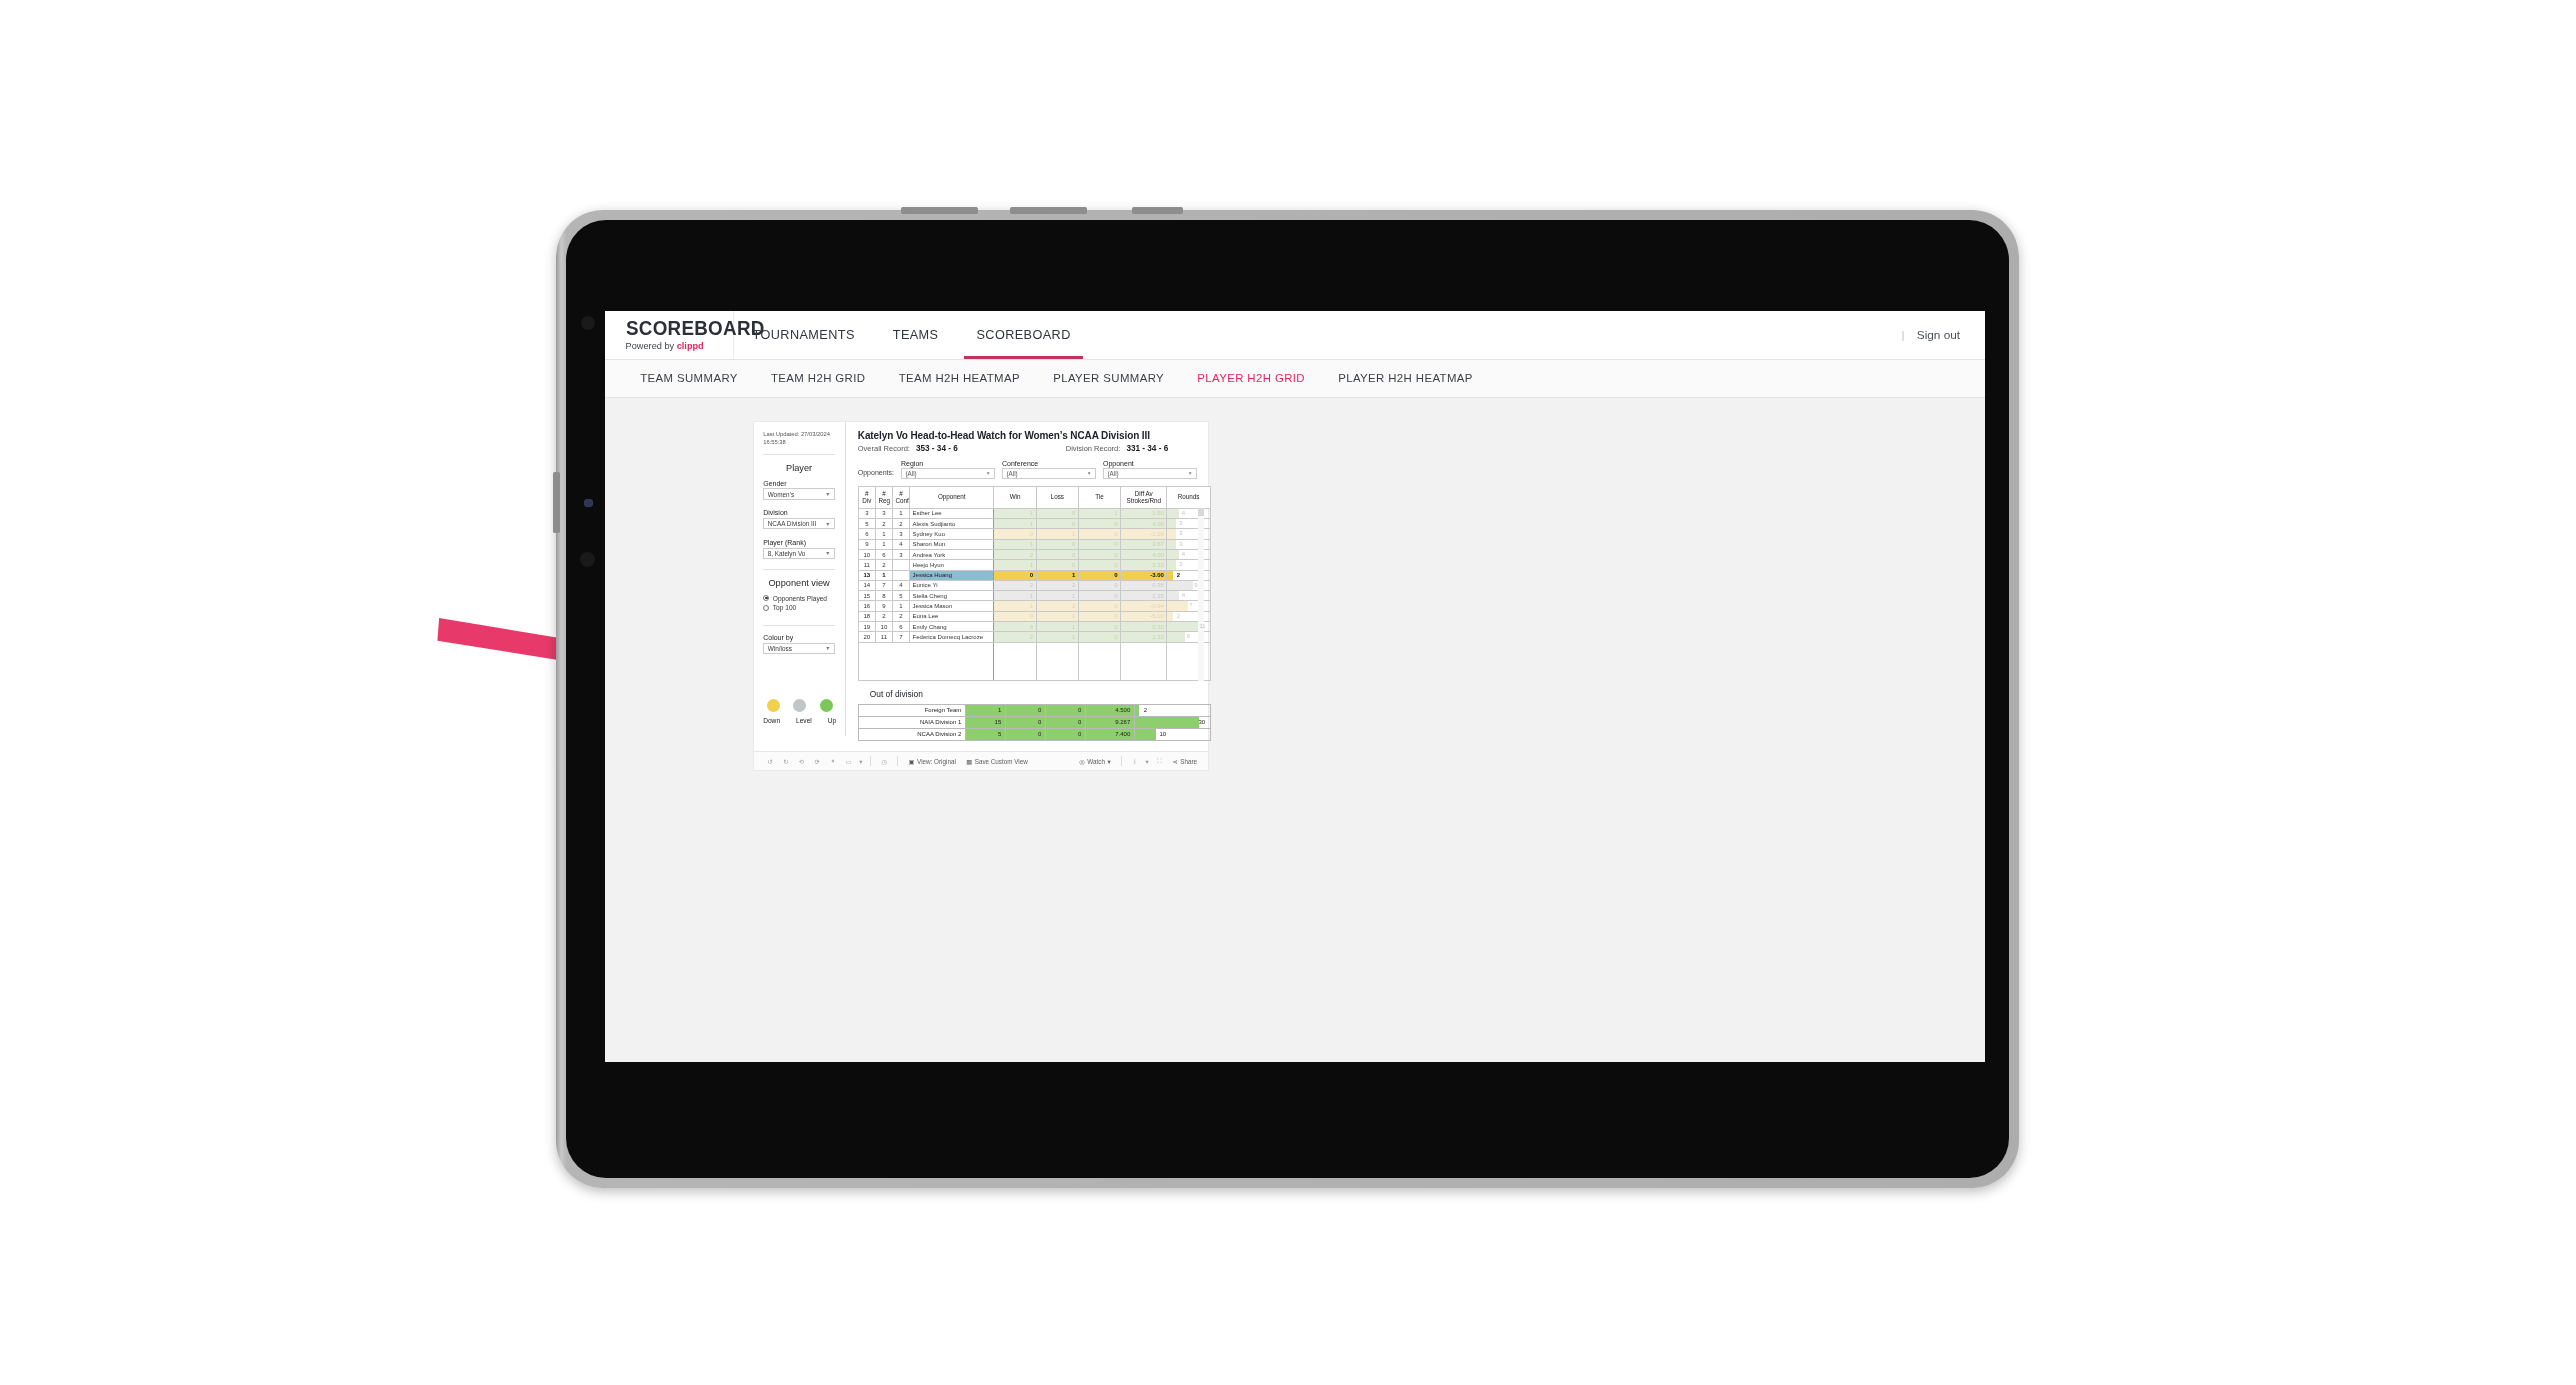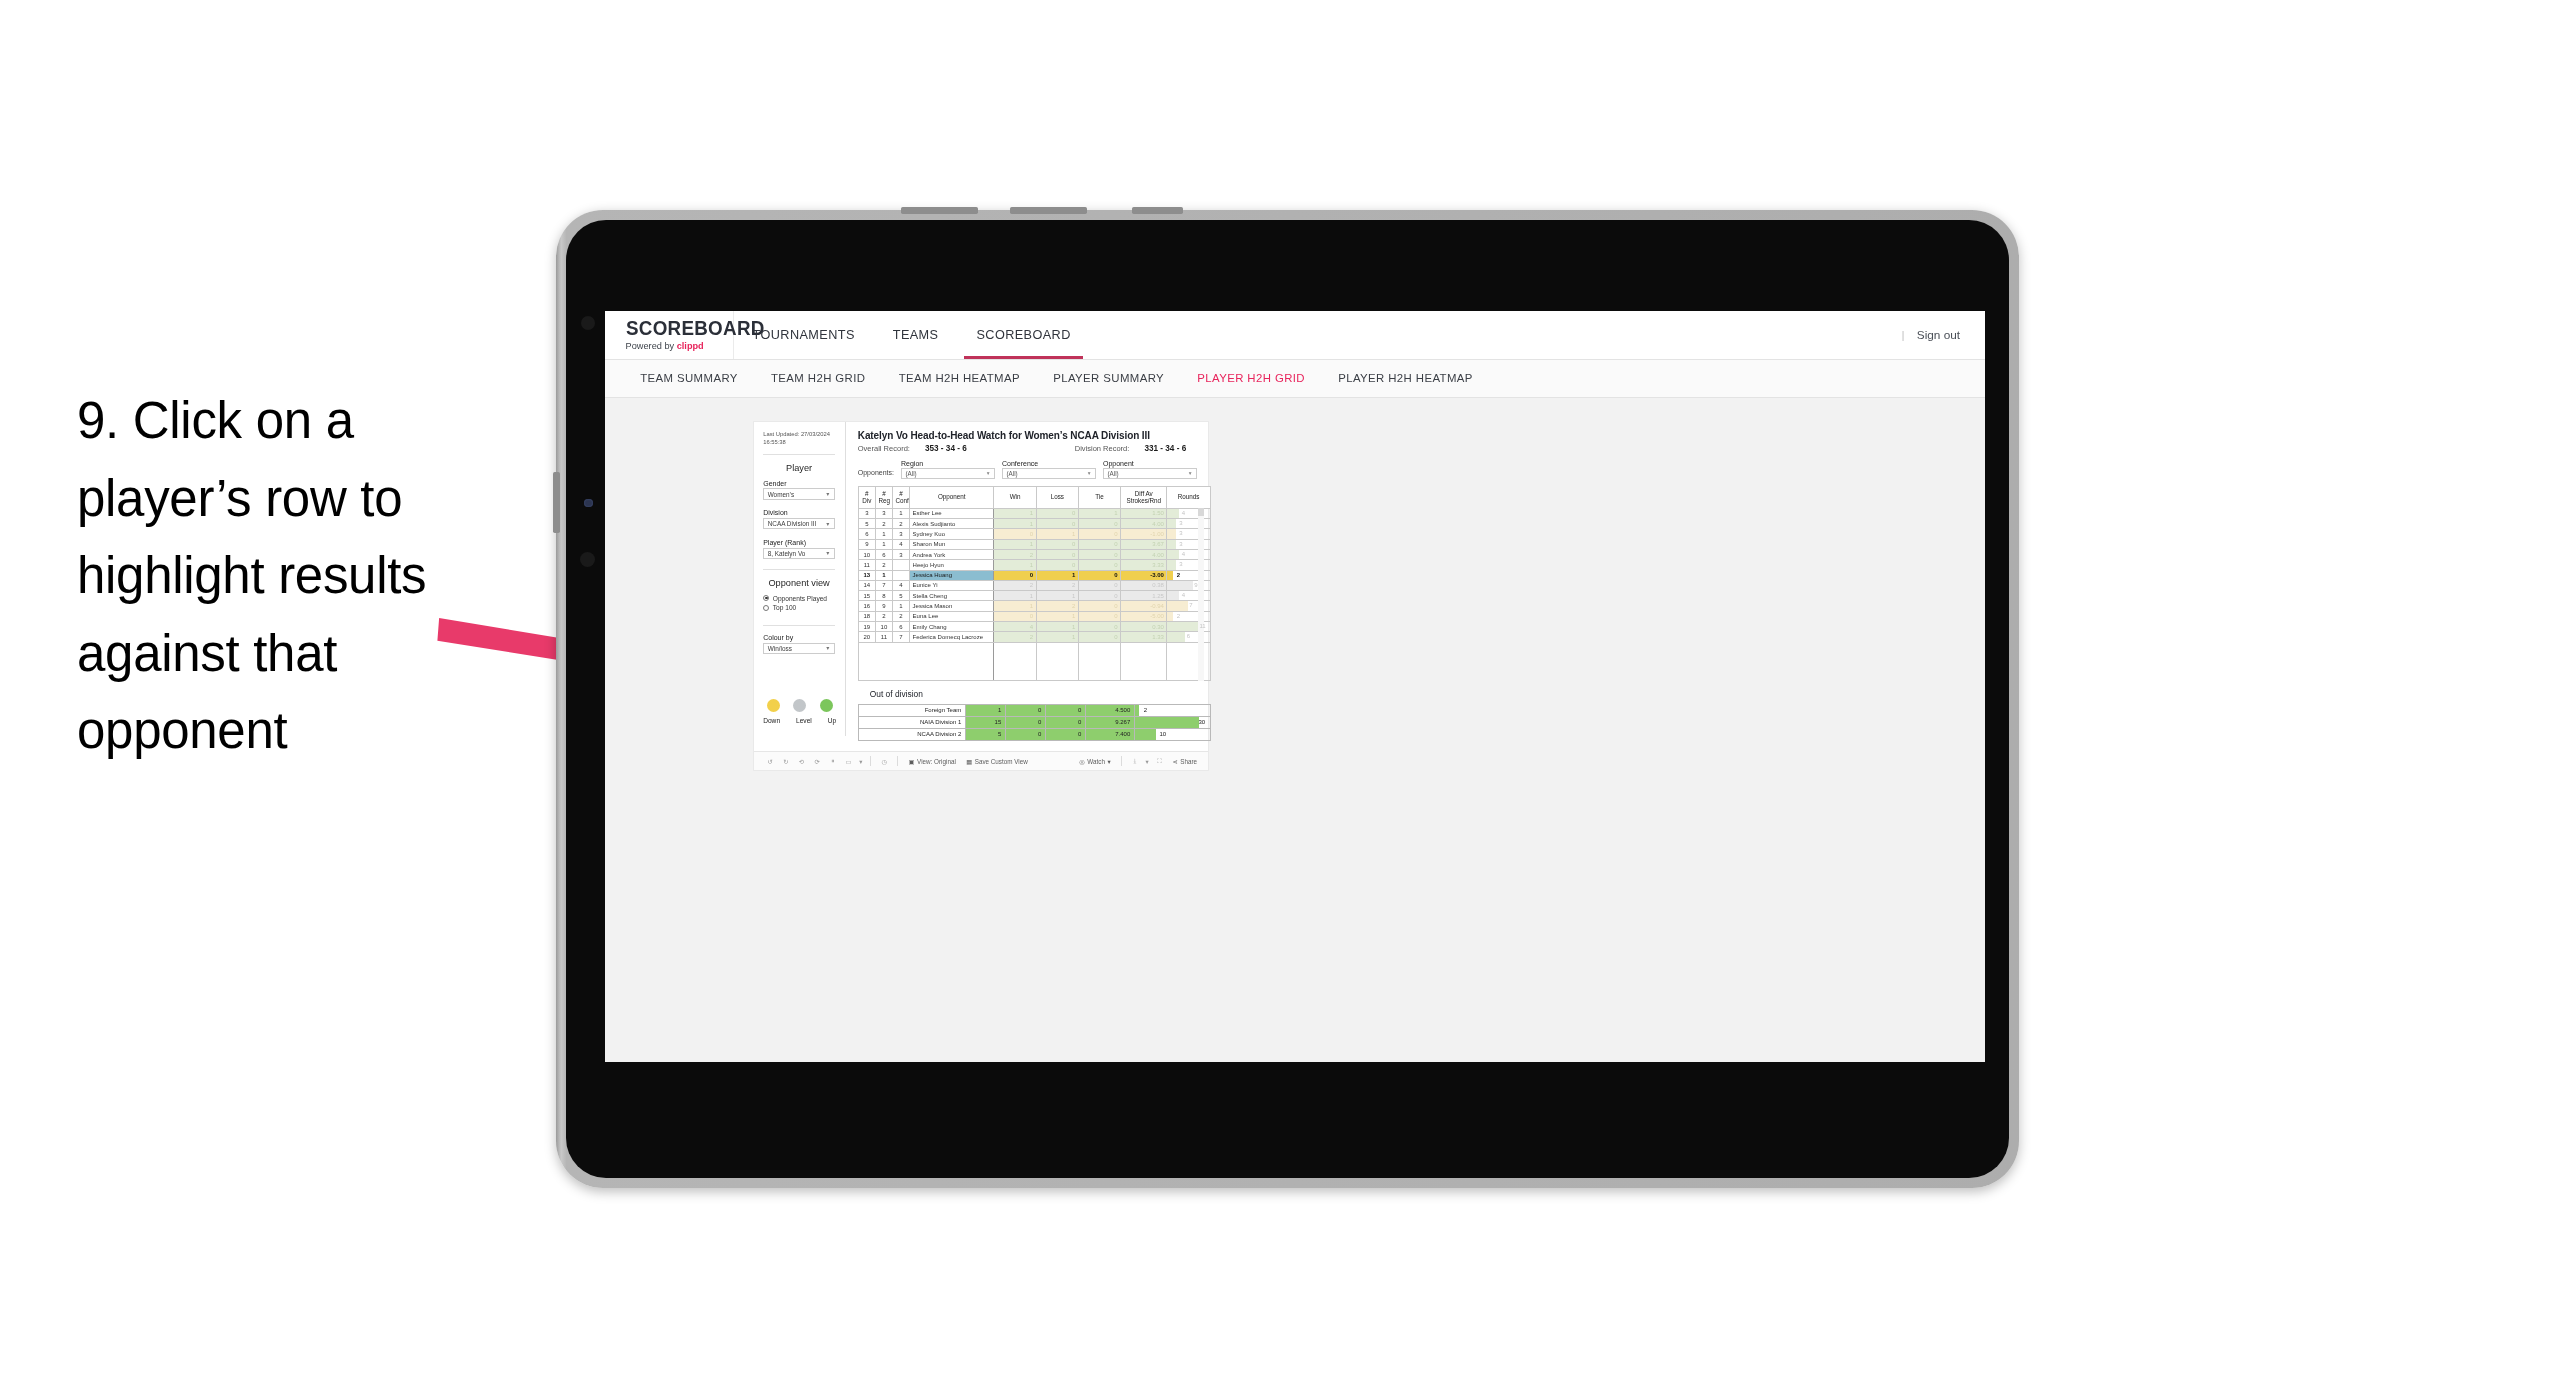--- a/index.html
+++ b/index.html
@@ -128,21 +128,21 @@
   }
   #legend { position:absolute; left:9.6px; bottom:12.2px; width:73px; }
   #legend-dots { display:flex; justify-content:space-between; padding:0 3.5px; }
   .ldot { width:13px; height:13px; border-radius:50%; }
   #legend-labels { display:flex; justify-content:space-between; margin-top:5.2px; font-size:6.6px; color:#222; }
 
   
   #main { position:absolute; left:92px; top:0; right:0; bottom:0; padding:7.9px 10.5px 0 12.2px; }
   #vtitle { font-size:10px; color:#20232a; font-weight:bold; letter-spacing:-0.1px; }
   #records { display:flex; margin-top:3.5px; font-size:7.5px; color:#555; }
-  #records .rec { display:flex; gap:15px; align-items:baseline; }
+  #records .rec { display:flex; gap:6px; align-items:baseline; }
   #records .rec .val { color:#1c1c1c; font-weight:bold; font-size:8.2px; }
   #rec2 { margin-left:108px; }
 
   #filters { margin-top:6.1px; display:flex; align-items:flex-end; gap:7px; }
   #filters .flabel-inline { font-size:7px; color:#444; padding-bottom:2.6px; }
   .fgroup { display:flex; flex-direction:column; }
   .fgroup .fcap { font-size:7px; color:#222; margin-bottom:1.7px; }
   .fsel {
     width:94px; height:10.5px; border:0.9px solid #ccc; background:#fff;
     font-size:6.3px; color:#555; display:flex; align-items:center;
@@ -198,21 +198,20 @@
   .tb-ico { width:15.7px; height:19px; display:flex; align-items:center; justify-content:center; color:#9a9a9a; }
   .tb-sep { width:0.9px; height:9.6px; background:#dcdcdc; margin:0 5.2px; }
   .tb-item { display:flex; align-items:center; gap:2.6px; padding:0 5.2px; color:#5d5d5d; }
   .tb-spacer { flex:1; }
 </style>
 </head>
 <body>
 
 <div id="stage">
 
-  <div id="caption">9. Click on a player’s row to highlight results against that opponent</div>
 
   <svg id="arrow" viewBox="0 0 820 180">
     <path d="M 2 8 L 690 122 L 688 96 L 760 131 L 676 166 L 678 142 L 0 34 Z" fill="#e83a6a"></path>
   </svg>
 
   <div id="device">
     <div class="dev-btn" style="left:345px; top:-3.5px; width:77px; height:7px;"></div>
     <div class="dev-btn" style="left:454px; top:-3.5px; width:77px; height:7px;"></div>
     <div class="dev-btn" style="left:576px; top:-3.5px; width:51px; height:7px;"></div>
     <div class="dev-btn" style="left:-3.5px; top:262px; width:7px; height:61px;"></div>

